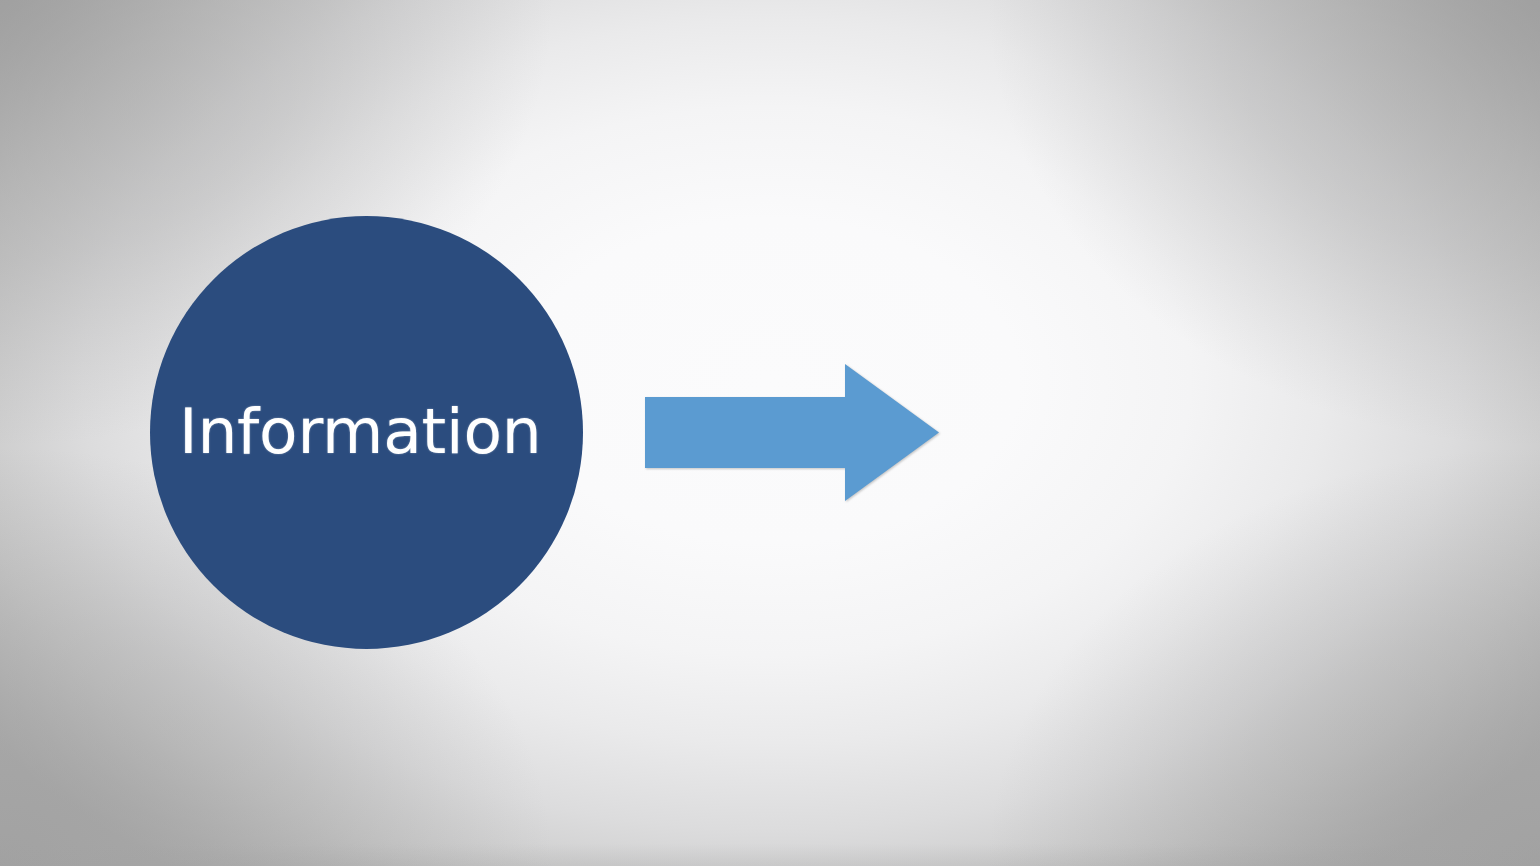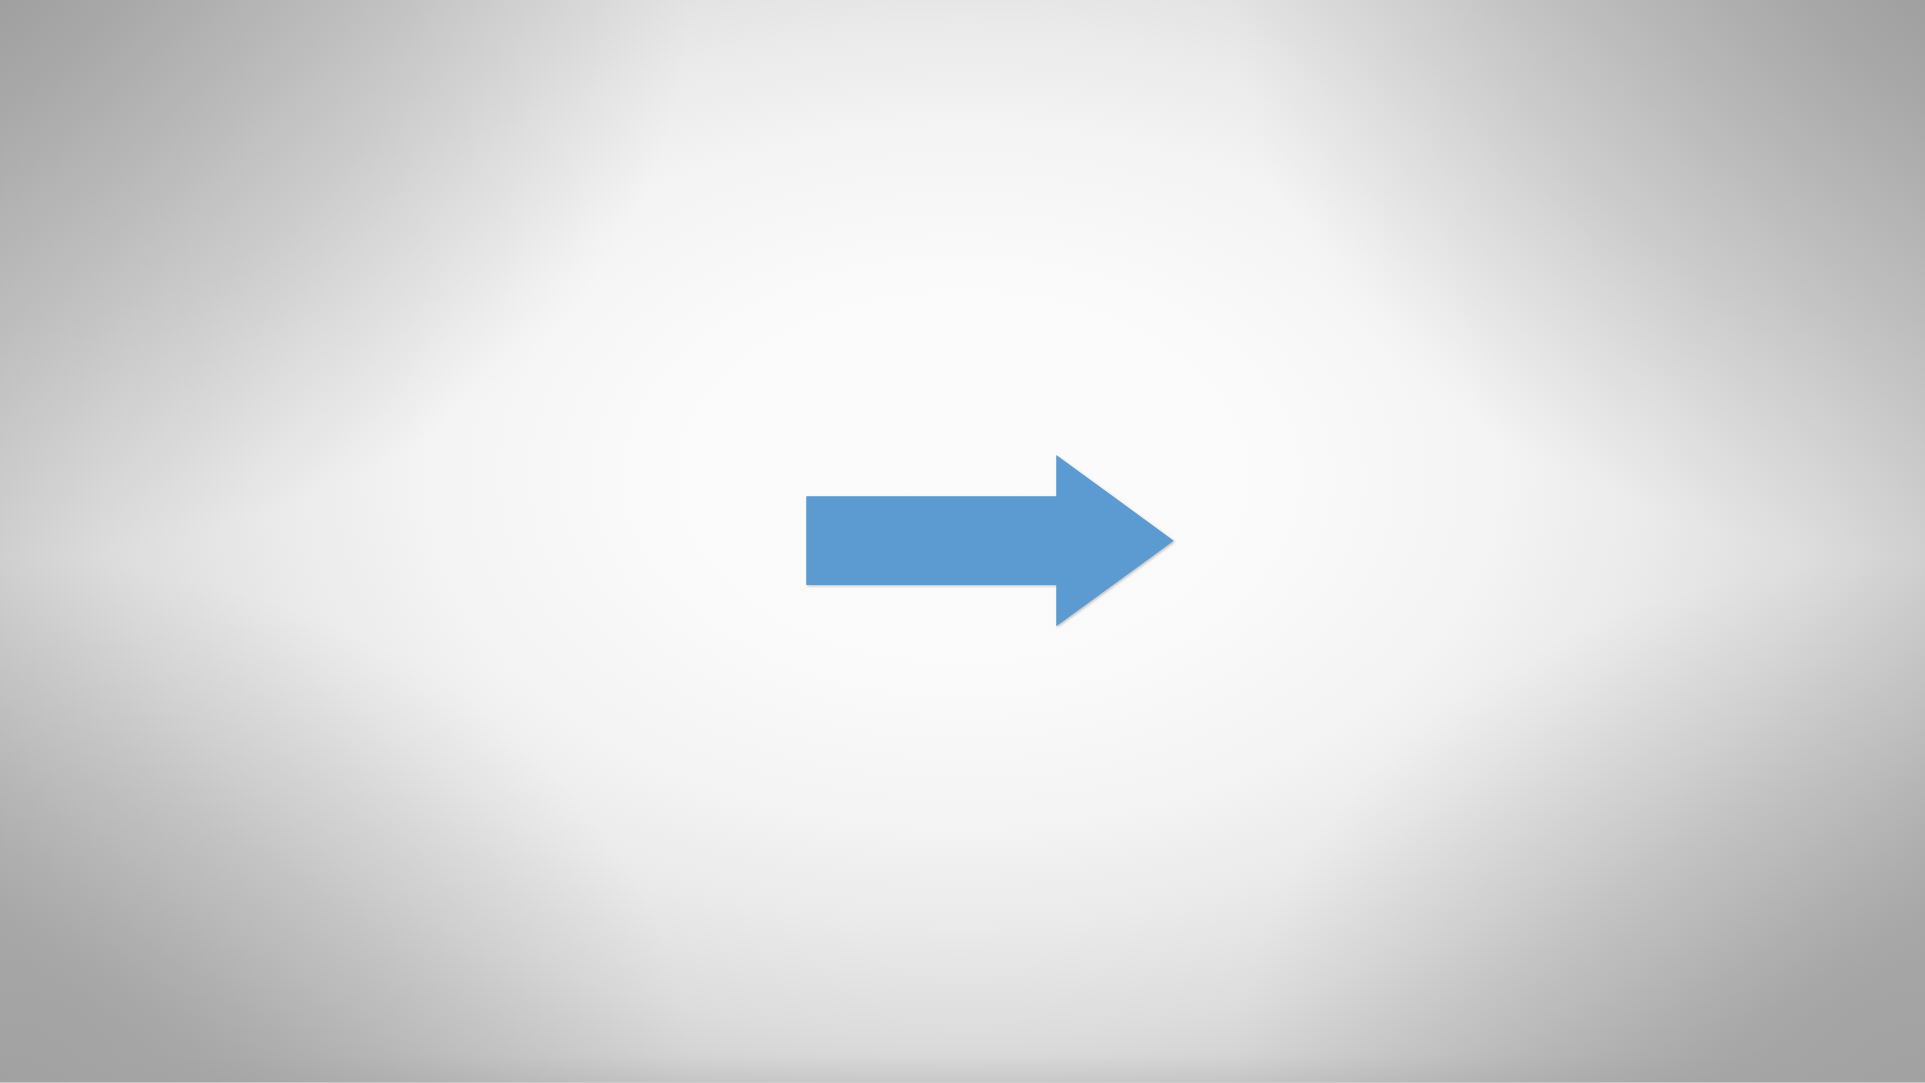--- a/index.html
+++ b/index.html
@@ -139,19 +139,22 @@
 
 <div id="stage">
 
   <div id="bg-base"></div>
   <div id="bg-corner-tl"></div>
   <div id="bg-corner-tr"></div>
   <div id="bg-corner-bl"></div>
   <div id="bg-corner-br"></div>
   <div id="bg-bottom-edge"></div>
 
+  <div class="node" id="node-information" style="background-color: rgb(43, 76, 126);">
+    <span class="node-label" style="color: rgb(255, 255, 255);">Information</span>
+  </div>
 
   <svg id="flow-arrow" viewBox="0 0 302 145">
     <polygon points="4,37 204,37 204,4 298,72.5 204,141 204,108 4,108" fill="#5b9bd1"></polygon>
   </svg>
 
 
 </div>
 
 </body></html>

